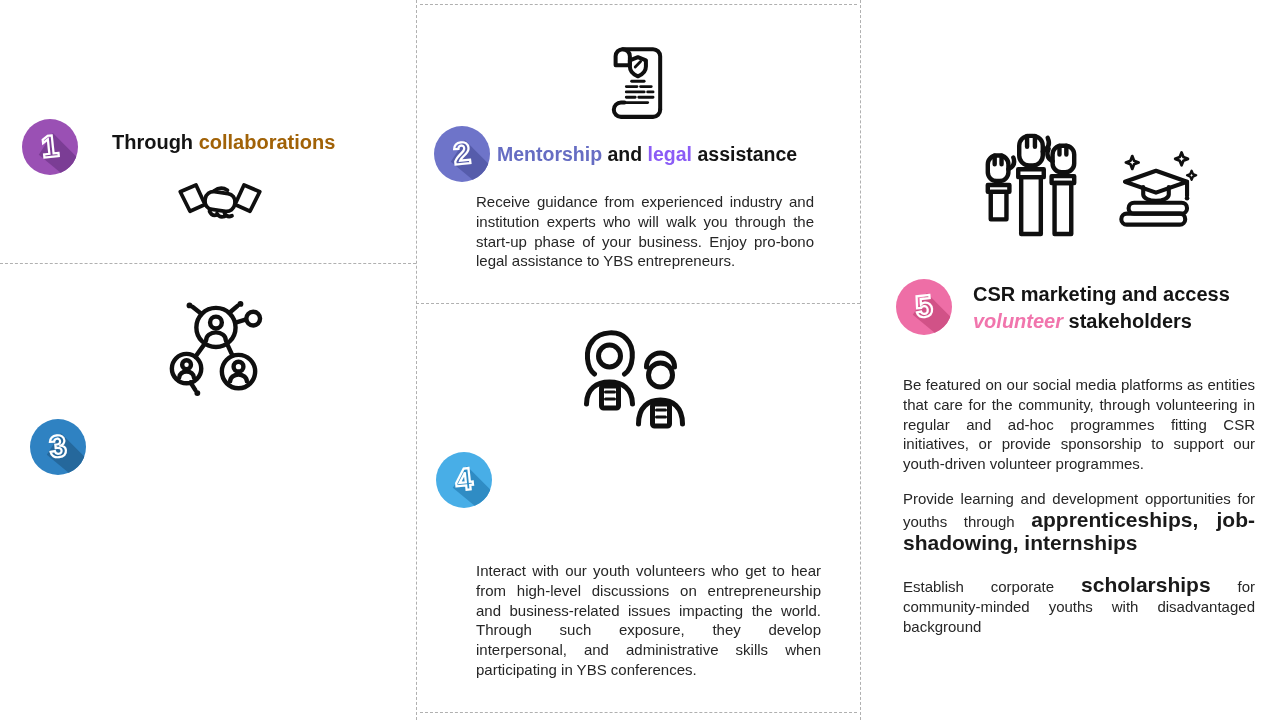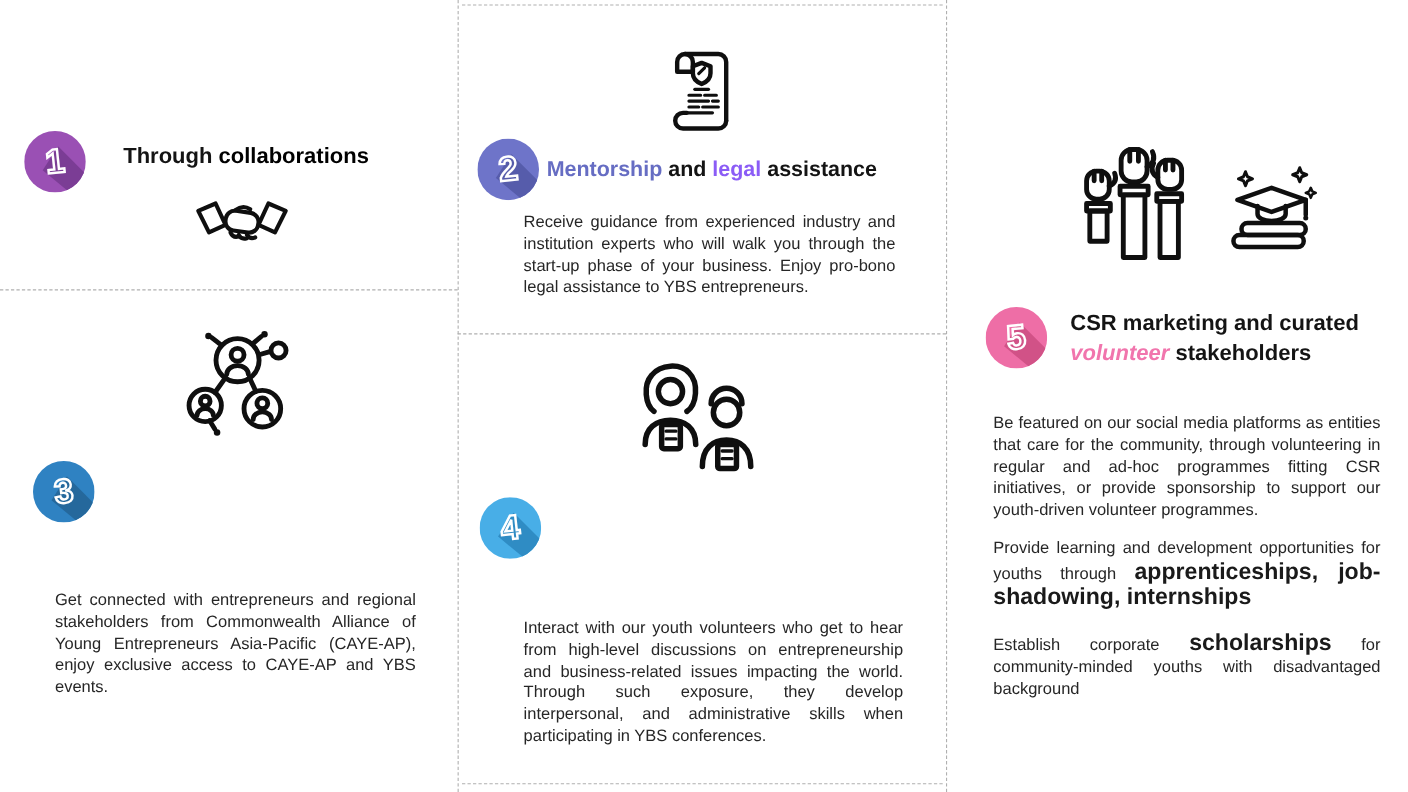--- a/index.html
+++ b/index.html
@@ -37,21 +37,21 @@
   <div class="divider-h" style="top:4px;left:420px;width:437px"></div>
   <div class="divider-h" style="top:303px;left:416px;width:444px"></div>
   <div class="divider-h" style="top:712px;left:420px;width:437px"></div>
 
   <div class="badge" style="left:22px;top:119px">
     <div style="position: absolute; inset: 0px; background-color: rgb(154, 80, 180);"></div>
     <div class="wedge" style="background-color: rgb(123, 61, 149);"></div>
     <div class="num">1</div>
   </div>
   <div class="title t20" style="left:112px;top:129px;width:270px">
-    <span>Through </span><span style="color: #000000;">collaborations</span>
+    <span>Through </span><span style="color: #a16207;">collaborations</span>
   </div>
   <div class="icon" style="left:175px;top:176px">
     <svg width="90" height="60" viewBox="0 0 120 70" fill="none" stroke="#0f0f0f" stroke-width="5" stroke-linejoin="round" stroke-linecap="round">
       <path d="M7 16 L28 7 L40 33 L20 42 Z"></path>
       <path d="M113 16 L92 7 L80 33 L100 42 Z"></path>
       <rect x="40" y="17" width="40" height="24" rx="11" transform="rotate(8 60 29)"></rect>
       <path d="M52 15 q9 -7 18 -1"></path>
       <path d="M46 42 q3 7 10 5"></path>
       <path d="M56 45 q3 6 10 4"></path>
       <path d="M66 45 q4 6 10 3"></path>
@@ -79,21 +79,20 @@
       <circle cx="82" cy="4" r="3" fill="#0f0f0f" stroke="none"></circle>
       <line x1="31" y1="84" x2="36" y2="92"></line>
       <circle cx="38" cy="95" r="3" fill="#0f0f0f" stroke="none"></circle>
     </svg>
   </div>
   <div class="badge" style="left:30px;top:419px">
     <div style="position: absolute; inset: 0px; background-color: rgb(47, 130, 194);"></div>
     <div class="wedge" style="background-color: rgb(37, 104, 156);"></div>
     <div class="num">3</div>
   </div>
-  <div class="body-text" style="left:50px;top:536px;width:328px">Get connected with entrepreneurs and regional stakeholders from Commonwealth Alliance of Young Entrepreneurs Asia-Pacific (CAYE-AP), enjoy exclusive access to CAYE-AP and YBS events.</div>
 
   <div class="icon" style="left:601px;top:42px">
     <svg width="72" height="82" viewBox="0 0 80 92" fill="none" stroke="#0f0f0f" stroke-width="4.5" stroke-linejoin="round" stroke-linecap="round">
       <path d="M24 8 h34 a8 8 0 0 1 8 8 v60"></path>
       <path d="M24 8 a8 8 0 0 0 -8 8 v10 h16 v-10 a8 8 0 0 0 -8 -8"></path>
       <path d="M66 76 a8 8 0 0 1 -8 8 h-36 a8 8 0 0 1 0 -16 h4"></path>
       <path d="M41 17 l9 3.5 v7 c0 6 -4 9 -9 11 c-5 -2 -9 -5 -9 -11 v-7 Z"></path>
       <path d="M38 28 l6 -6" stroke-width="3.2"></path>
       <g stroke-width="3.2">
         <path d="M34 44 h14"></path>
@@ -166,21 +165,21 @@
       <path d="M74 6 l2 5 5 2 -5 2 -2 5 -2 -5 -5 -2 5 -2 Z" stroke-width="3"></path>
       <path d="M85 26 l1.5 3.5 3.5 1.5 -3.5 1.5 -1.5 3.5 -1.5 -3.5 -3.5 -1.5 3.5 -1.5 Z" stroke-width="2.5"></path>
     </svg>
   </div>
   <div class="badge" style="left:896px;top:279px">
     <div style="position: absolute; inset: 0px; background-color: rgb(238, 110, 166);"></div>
     <div class="wedge" style="background-color: rgb(209, 82, 135);"></div>
     <div class="num">5</div>
   </div>
   <div class="title t20" style="left:973px;top:281px;width:292px">
-    <span>CSR marketing and curated </span><span style="color: rgb(241, 117, 173); font-style: italic;">volunteer</span><span> stakeholders</span>
+    <span>CSR marketing and access </span><span style="color: rgb(241, 117, 173); font-style: italic;">volunteer</span><span> stakeholders</span>
   </div>
   <div class="body-text" style="left:903px;top:375px;width:352px">Be featured on our social media platforms as entities that care for the community, through volunteering in regular and ad-hoc programmes fitting CSR initiatives, or provide sponsorship to support our youth-driven volunteer programmes.</div>
   <div class="body-text" style="left:903px;top:489px;width:352px">
     <span>Provide learning and development opportunities for youths through </span><span class="big">apprenticeships, job-shadowing, internships</span>
   </div>
   <div class="body-text" style="left:903px;top:574px;width:352px">
     <span>Establish corporate </span><span class="big">scholarships</span><span> for community-minded youths with disadvantaged background</span>
   </div>
 
 </div>

